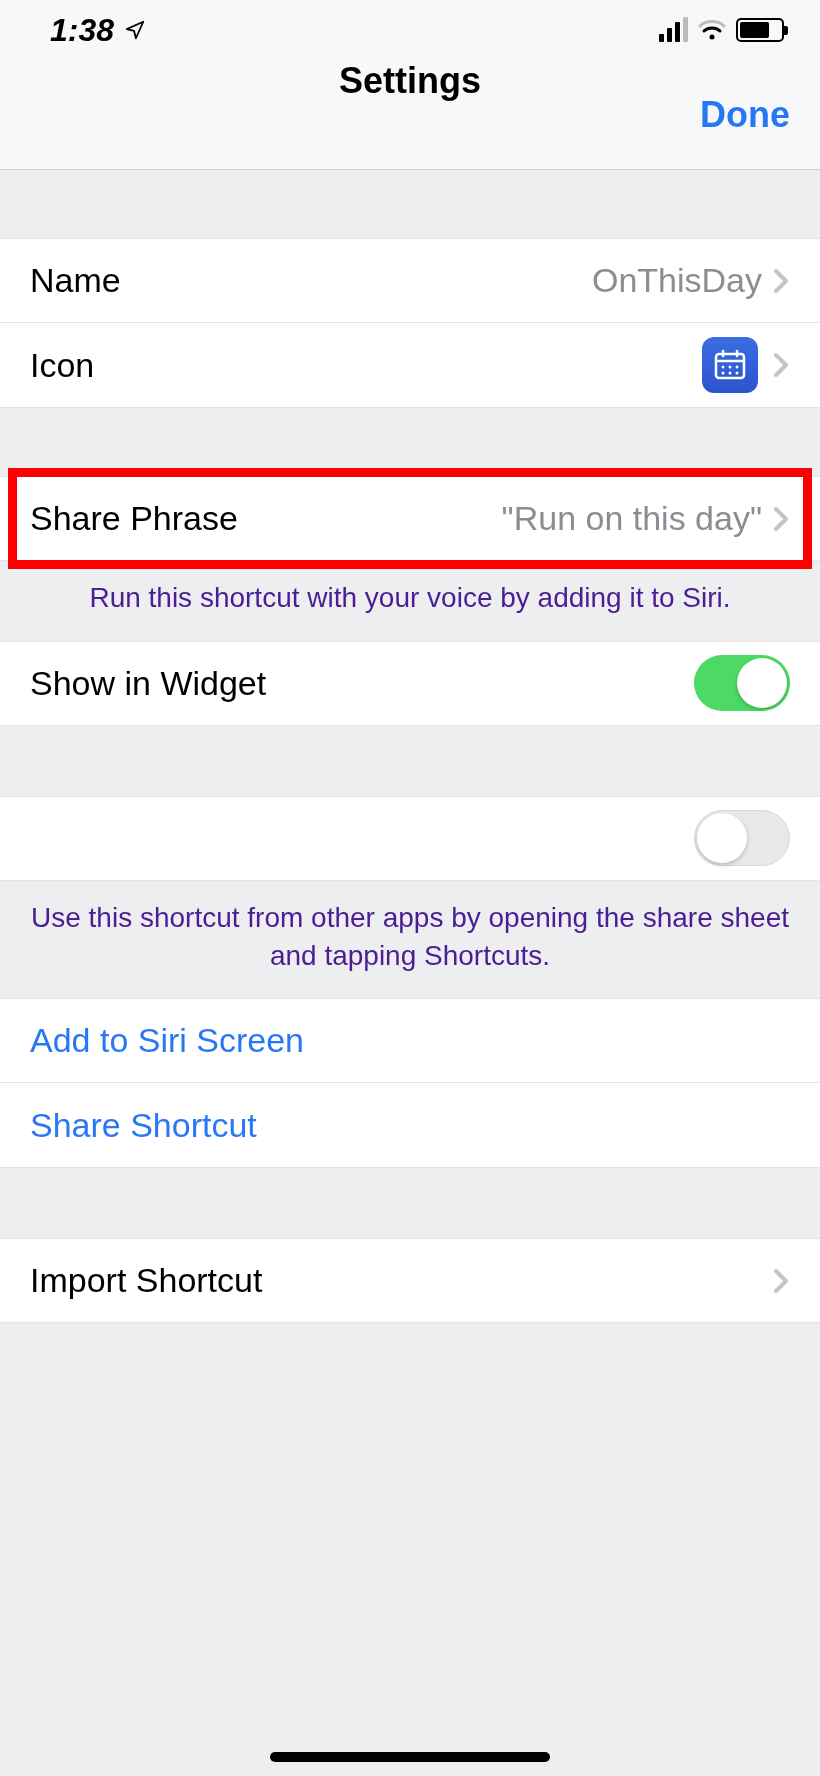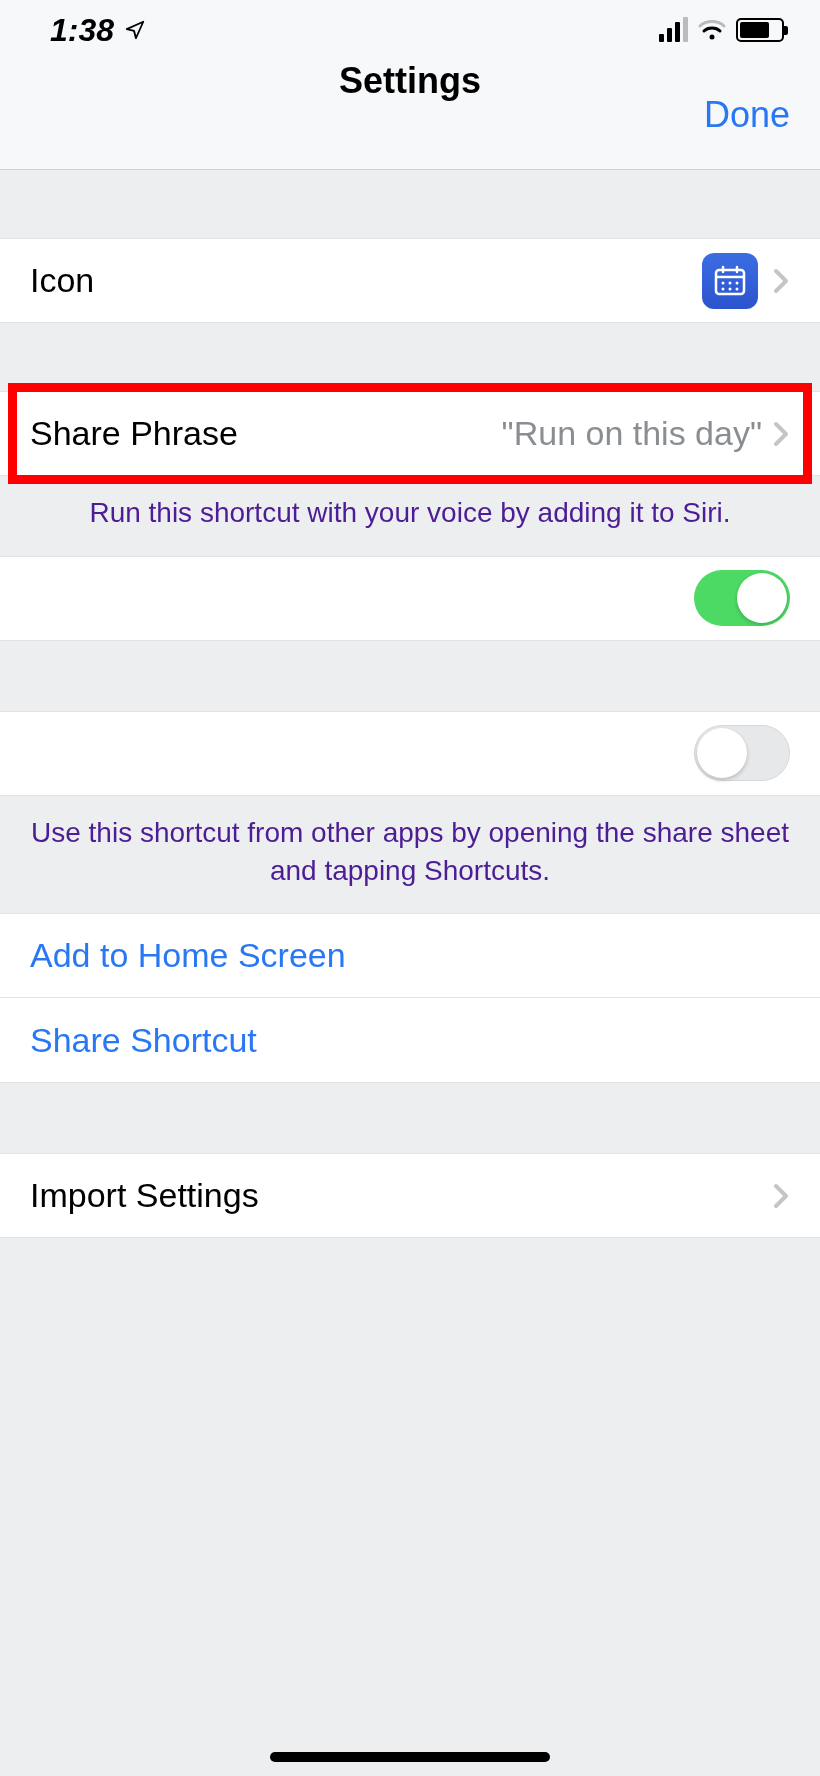--- a/index.html
+++ b/index.html
@@ -42,21 +42,21 @@
     background: #f7f8f9;
     border-bottom: 1px solid #d0d2d4;
     position: relative;
     display:flex;
     align-items:flex-start;
     justify-content:center;
   }
   .nav-title { font-size:36px; font-weight:600; }
   .nav-done {
     position:absolute; right:30px; top:50%; transform:translateY(-50%);
-    color:#2877f5; font-size:36px; font-weight:400;
+    color:#2877f5; font-size:36px; font-weight:700;
   }
 
   
   .spacer { height:68px; }
   .group { background:#fff; }
   .row {
     min-height:85px;
     display:flex; align-items:center;
     padding:0 30px;
     border-top:1px solid #e2e3e5;
@@ -150,20 +150,30 @@
 </div>
 
 <div class="nav-bar">
   <div class="nav-title">Settings</div>
   <div class="nav-done">Done</div>
 </div>
 
 <div class="spacer"></div>
 
 <div class="group">
+  <div class="row">
+    <div class="row-label">Name</div>
+    <div class="row-spacer"></div>
+    <div class="row-value">OnThisDay</div>
+    <div class="chevron">
+      <svg width="18" height="28" viewBox="0 0 18 28">
+          <path d="M4 4 L14 14 L4 24" fill="none" stroke="#c3c5c9" stroke-width="4" stroke-linecap="round" stroke-linejoin="round"></path>
+        </svg>
+    </div>
+  </div>
   <div class="row">
     <div class="row-label">Icon</div>
     <div class="row-spacer"></div>
     <div class="icon-tile">
       <svg width="34" height="34" viewBox="0 0 34 34">
         <rect x="3" y="6" width="28" height="24" rx="3" fill="none" stroke="#fff" stroke-width="2.5"></rect>
         <line x1="3" y1="13" x2="31" y2="13" stroke="#fff" stroke-width="2.5"></line>
         <line x1="10" y1="3" x2="10" y2="8" stroke="#fff" stroke-width="2.5" stroke-linecap="round"></line>
         <line x1="24" y1="3" x2="24" y2="8" stroke="#fff" stroke-width="2.5" stroke-linecap="round"></line>
         <circle cx="10" cy="19" r="1.5" fill="#fff"></circle>
@@ -196,20 +206,21 @@
           </svg>
       </div>
     </div>
   </div>
   <div class="highlight-box"></div>
 </div>
 <div class="footer">Run this shortcut with your voice by adding it to Siri.</div>
 
 <div class="group">
   <div class="row">
+    <div class="row-label">Show in Widget</div>
     <div class="row-spacer"></div>
     <div class="toggle on">
         <div class="toggle-knob"></div>
       </div>
   </div>
 </div>
 
 <div style="height:70px"></div>
 
 <div class="group">
@@ -217,32 +228,32 @@
     <div class="row-spacer"></div>
     <div class="toggle off">
         <div class="toggle-knob"></div>
       </div>
   </div>
 </div>
 <div class="footer">Use this shortcut from other apps by opening the share sheet and tapping Shortcuts.</div>
 
 <div class="group">
   <div class="row link-row">
-    <div class="row-label">Add to Home Screen</div>
+    <div class="row-label">Add to Siri Screen</div>
   </div>
   <div class="row link-row">
     <div class="row-label">Share Shortcut</div>
   </div>
 </div>
 
 <div style="height:70px"></div>
 
 <div class="group">
   <div class="row">
-    <div class="row-label">Import Settings</div>
+    <div class="row-label">Import Shortcut</div>
     <div class="row-spacer"></div>
     <div class="chevron">
       <svg width="18" height="28" viewBox="0 0 18 28">
           <path d="M4 4 L14 14 L4 24" fill="none" stroke="#c3c5c9" stroke-width="4" stroke-linecap="round" stroke-linejoin="round"></path>
         </svg>
     </div>
   </div>
 </div>
 
 <div class="home-indicator"></div>

